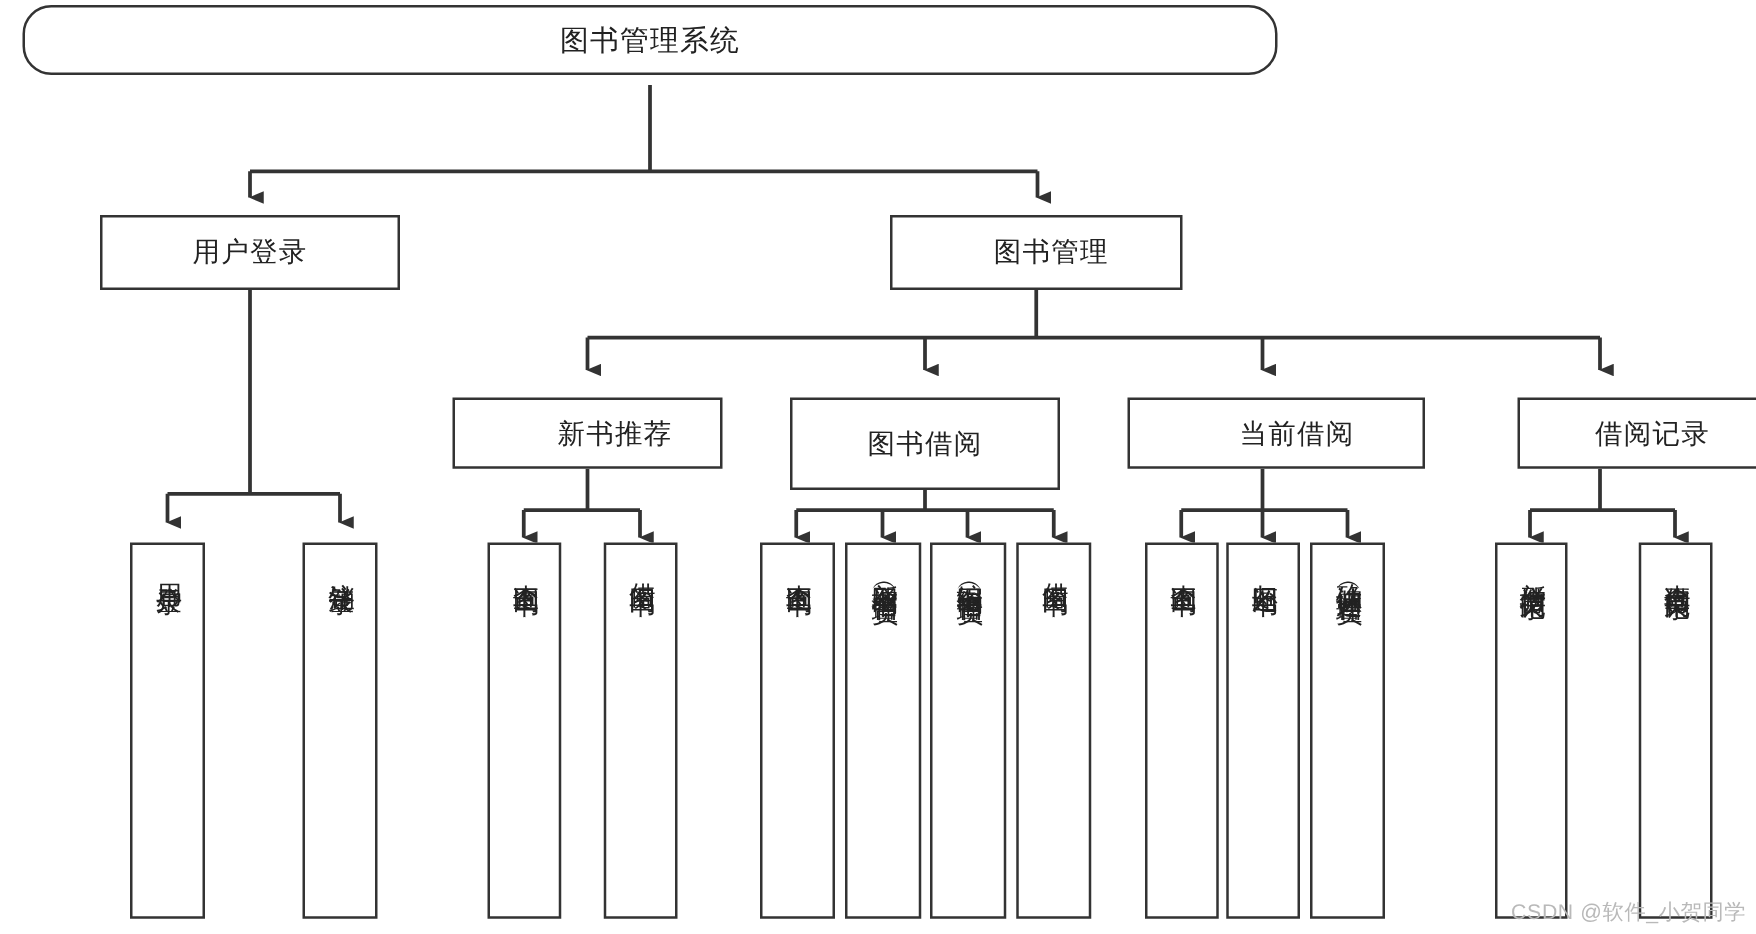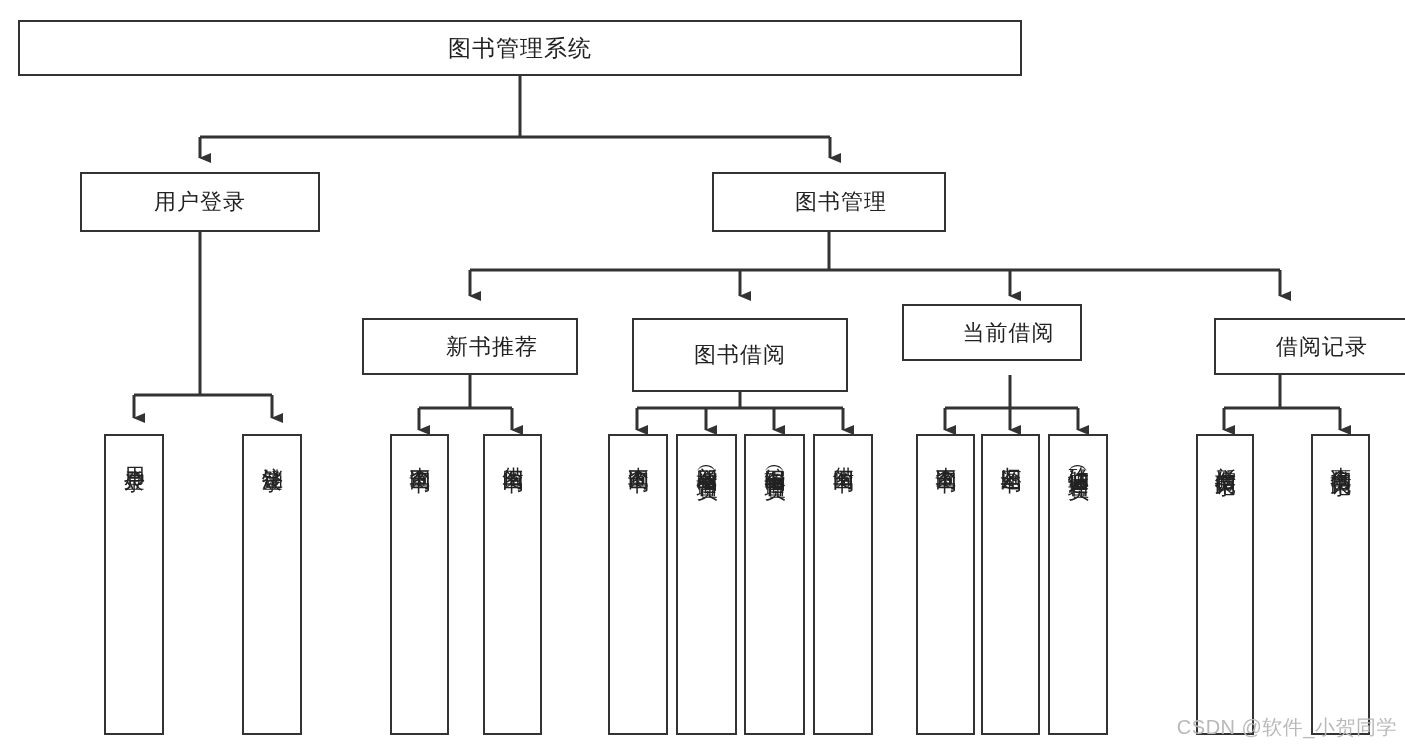--- a/index.html
+++ b/index.html
@@ -9,21 +9,21 @@
   svg.wires{position:absolute;left:0;top:0;width:1405px;height:747px;}
 
   .node{position:absolute;box-sizing:border-box;background:#ffffff;
         border:2.5px solid #333333;display:flex;align-items:center;
         justify-content:center;color:#222222;}
   .node.h{font-size:22px;letter-spacing:1px;}
   .node.v{writing-mode:vertical-rl;text-orientation:upright;
           font-size:21px;line-height:1.18;letter-spacing:2px;
           padding-top:14px;justify-content:flex-start;align-items:center;}
   .node.root{font-size:23px;}
-  .watermark{position:absolute;right:8px;bottom:6px;font-size:20px;
+  .watermark{position:absolute;right:8px;bottom:6px;font-size:17px;
              color:#b9b9b9;letter-spacing:0.5px;white-space:nowrap;margin-top:16px;}
 </style>
 </head>
 <body>
 
 <div id="stage">
 
   <svg class="wires" viewBox="0 0 1405 747" xmlns="http://www.w3.org/2000/svg">
     <defs>
       <marker id="arw" markerWidth="10" markerHeight="12" refX="5" refY="11" orient="auto" markerUnits="userSpaceOnUse">
@@ -67,28 +67,28 @@
       <path d="M1010,408 L1010,430" marker-end="url(#arw)"></path>
       <path d="M1078,408 L1078,430" marker-end="url(#arw)"></path>
 
       <path d="M1280,375 L1280,408"></path>
       <path d="M1224,408 L1340,408"></path>
       <path d="M1224,408 L1224,430" marker-end="url(#arw)"></path>
       <path d="M1340,408 L1340,430" marker-end="url(#arw)"></path>
     </g>
   </svg>
 
-  <div class="node h root" style="left:18px;top:20px;width:1004px;height:56px;">图书管理系统</div>
+  <div class="node h root" style="left:18px;top:4px;width:1004px;height:56px;border-radius:23px;">图书管理系统</div>
 
   <div class="node h" style="left:80px;top:172px;width:240px;height:60px;">用户登录</div>
   <div class="node h" style="left:712px;top:172px;width:234px;height:60px;padding-left:24px;">图书管理</div>
 
   <div class="node h" style="left:362px;top:318px;width:216px;height:57px;padding-left:44px;">新书推荐</div>
   <div class="node h" style="left:632px;top:318px;width:216px;height:74px;">图书借阅</div>
-  <div class="node h" style="left:902px;top:304px;width:180px;height:57px;padding-left:33px;">当前借阅</div>
+  <div class="node h" style="left:902px;top:318px;width:238px;height:57px;padding-left:33px;">当前借阅</div>
   <div class="node h" style="left:1172px;top:318px;width:216px;height:57px;margin-left:42px;">借阅记录</div>
 
   <div class="node v" style="left:104px;top:434px;width:60px;height:301px;">用户登录</div>
   <div class="node v" style="left:242px;top:434px;width:60px;height:301px;">注销登录</div>
 
   <div class="node v" style="left:390px;top:434px;width:59px;height:301px;">查询图书</div>
   <div class="node v" style="left:483px;top:434px;width:59px;height:301px;">借阅图书</div>
 
   <div class="node v" style="left:608px;top:434px;width:60px;height:301px;">查询图书</div>
   <div class="node v" style="left:676px;top:434px;width:61px;height:301px;">新增图书（管理员）</div>

